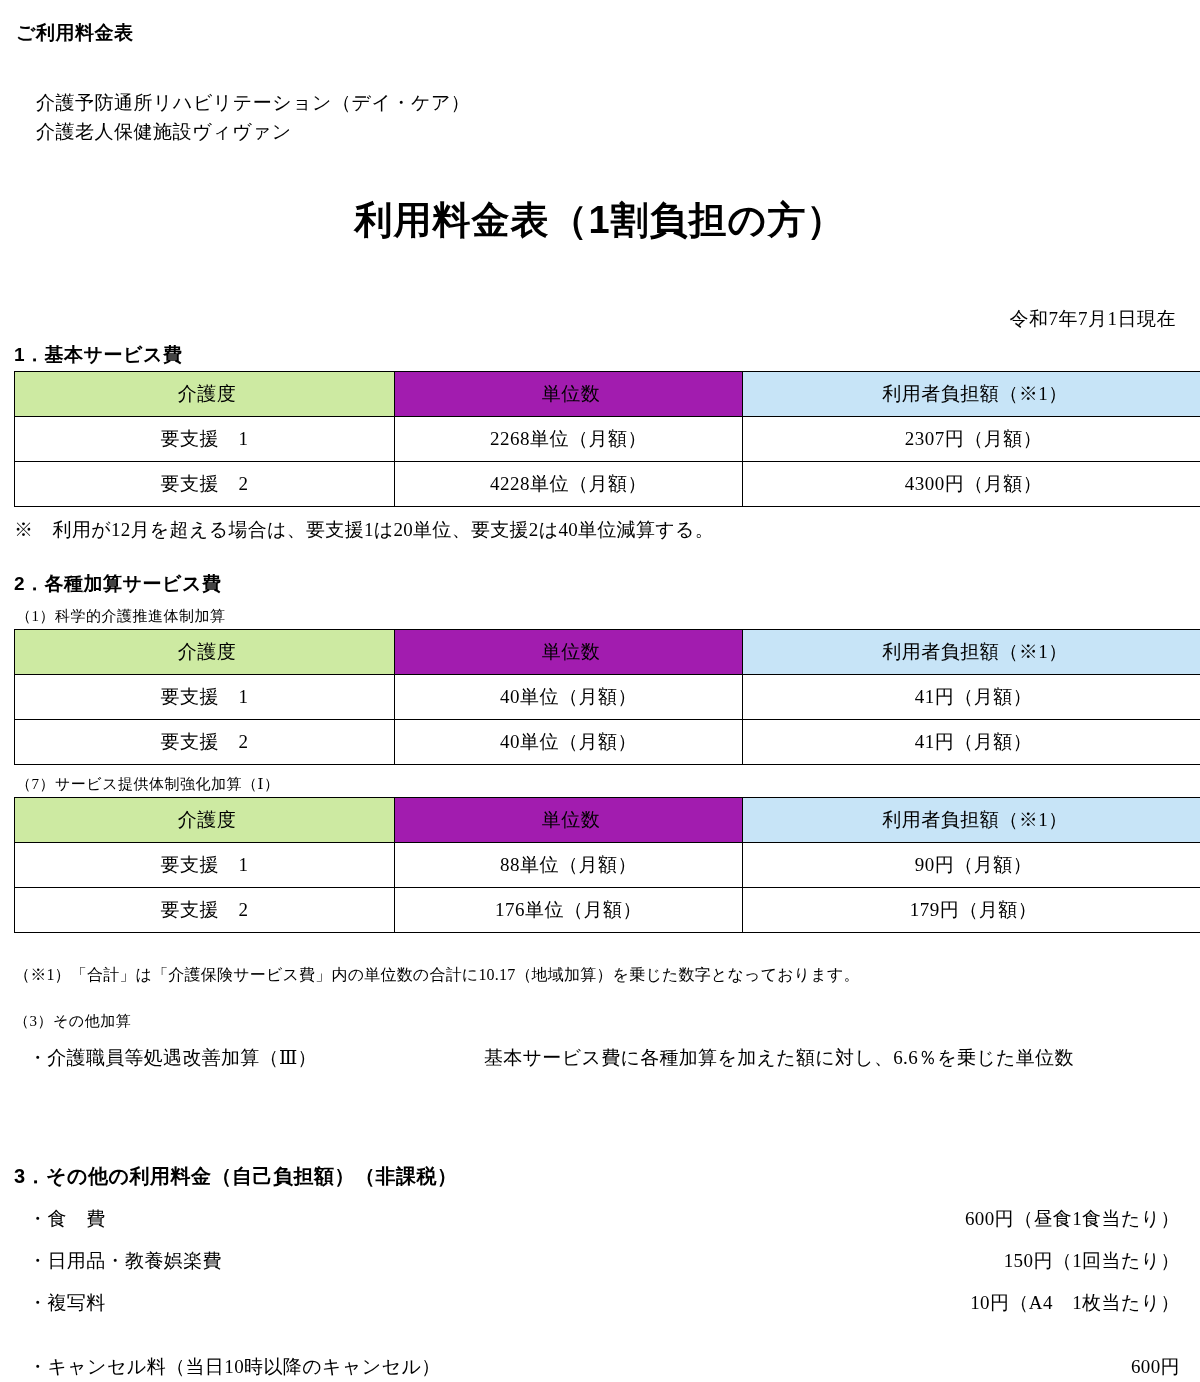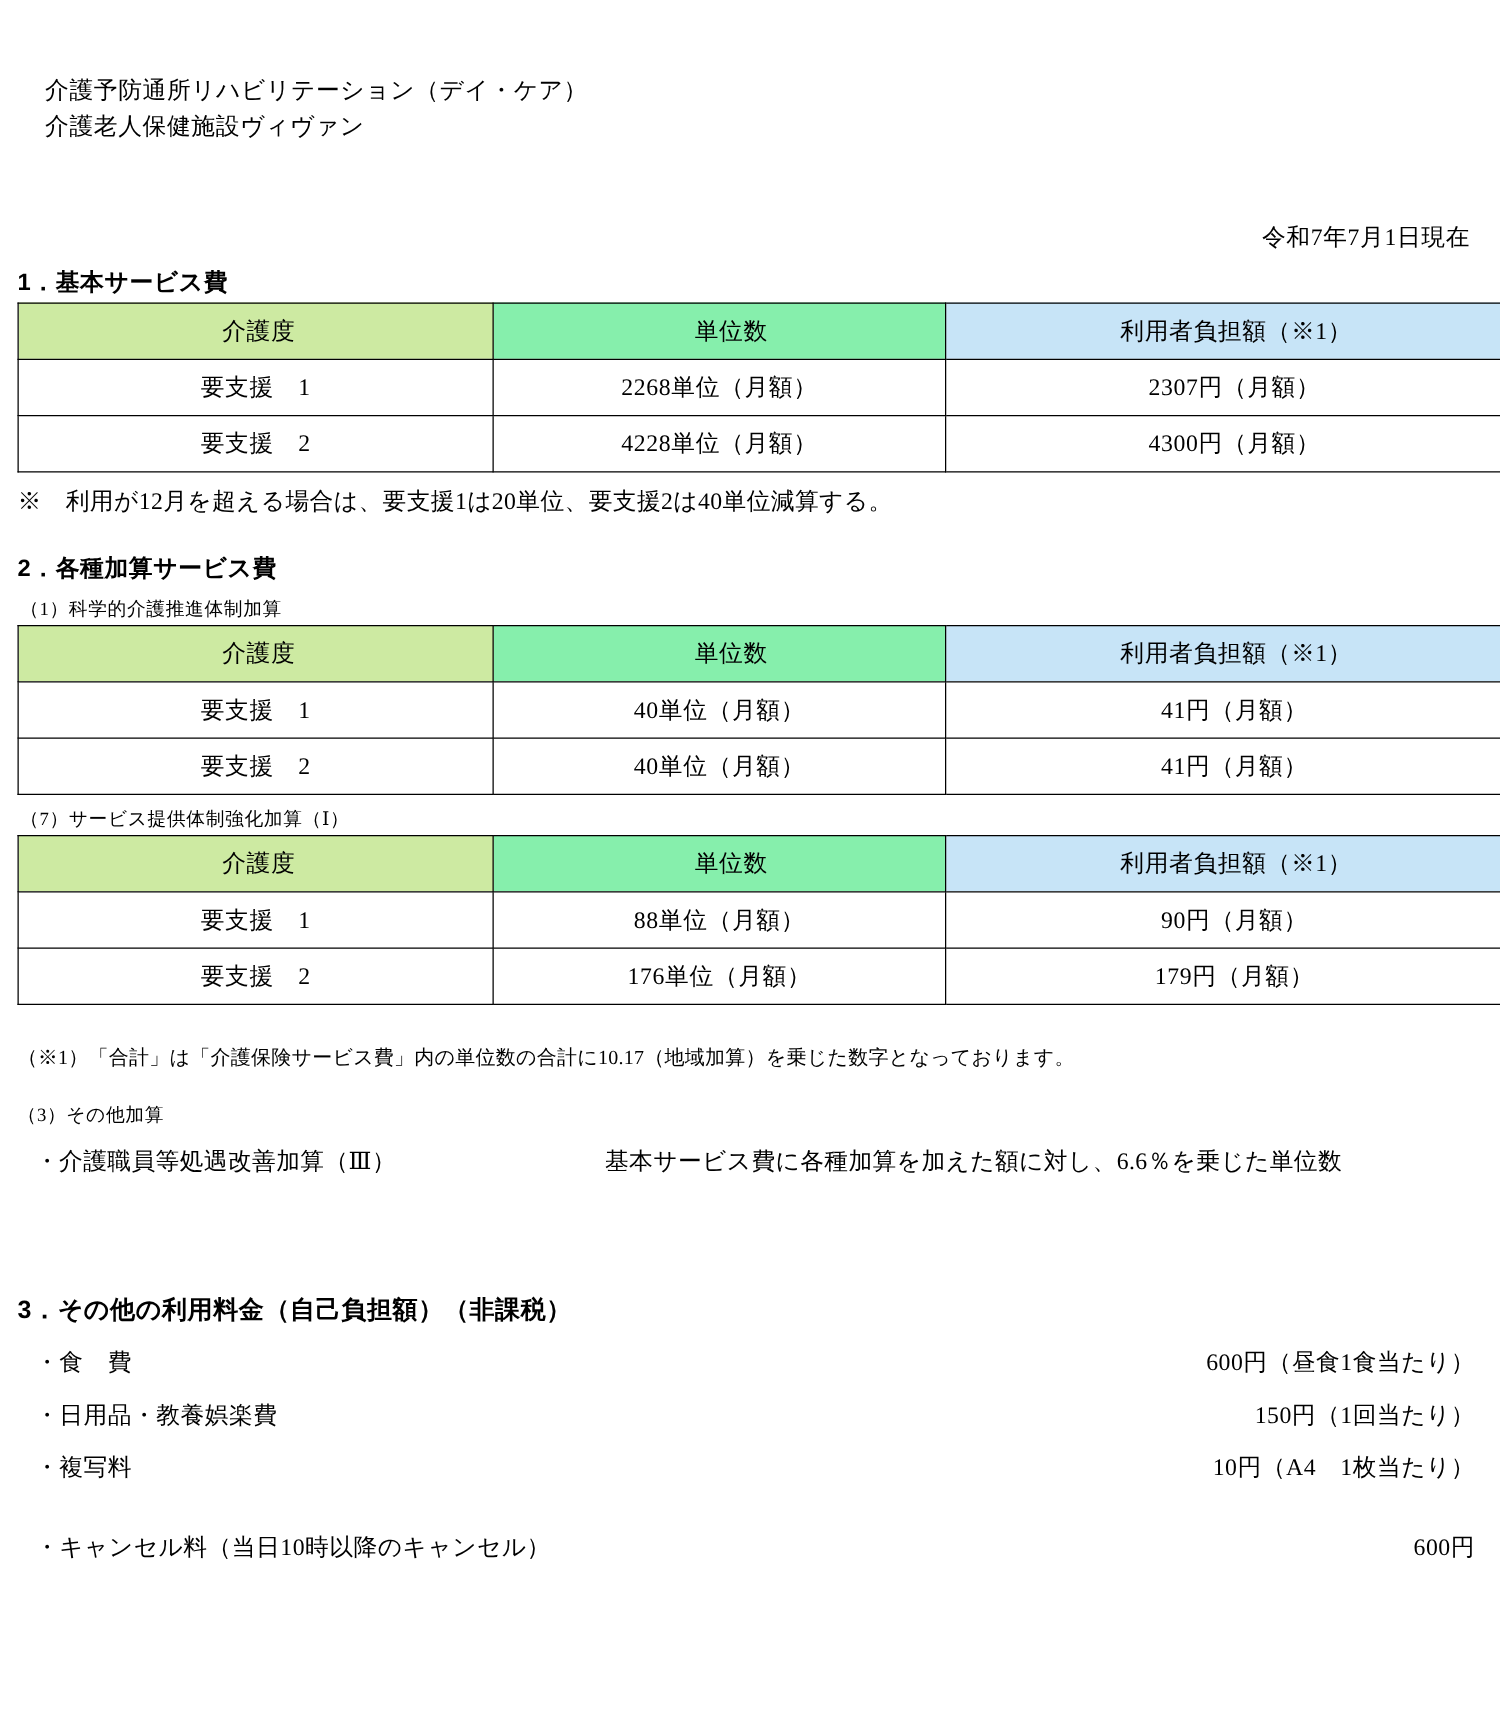--- a/index.html
+++ b/index.html
@@ -75,21 +75,21 @@
     height: 42px;
     text-align: center;
     font-weight: normal;
     letter-spacing: 0.5px;
     margin-top: 36px;
   }
   table.fee th.c1, table.fee td.c1 { width: 372px; }
   table.fee th.c2, table.fee td.c2 { width: 340px; }
   table.fee th.c3, table.fee td.c3 { width: 456px; }
   th.h-green { background: #cdeaa2; letter-spacing: 6px; padding-left: 6px; }
-  th.h-peach { background: #86efac; letter-spacing: 6px; padding-left: 20px; }
+  th.h-peach { background: #a21caf; letter-spacing: 6px; padding-left: 6px; }
   th.h-blue  { background: #c7e4f7; letter-spacing: 4px; padding-left: 4px; }
   .note {
     font-size: 19px;
     letter-spacing: 0.3px;
     margin-top: 10px;
   }
   .note-small {
     font-size: 16px;
     letter-spacing: 0.2px;
     margin-top: 32px;
@@ -121,26 +121,28 @@
   .other-row .o-label { padding-left: 14px; }
   .other-row .o-value { padding-right: 6px; }
   .spacer-row { height: 22px; }
   .sub-head-indent { padding-left: 2px; }
 </style>
 </head>
 <body>
 
 <div class="page">
 
+  <div class="doc-label">ご利用料金表</div>
 
   <div class="facility">
     <div>介護予防通所リハビリテーション（デイ・ケア）</div>
     <div>介護老人保健施設ヴィヴァン</div>
   </div>
 
+  <div class="main-title">利用料金表（1割負担の方）</div>
 
   <div class="asof">令和7年7月1日現在</div>
 
   <div class="section-head">1．基本サービス費</div>
 
   <table class="fee">
     <thead>
       <tr>
         <th class="c1 h-green">介護度</th>
         <th class="c2 h-peach">単位数</th>

